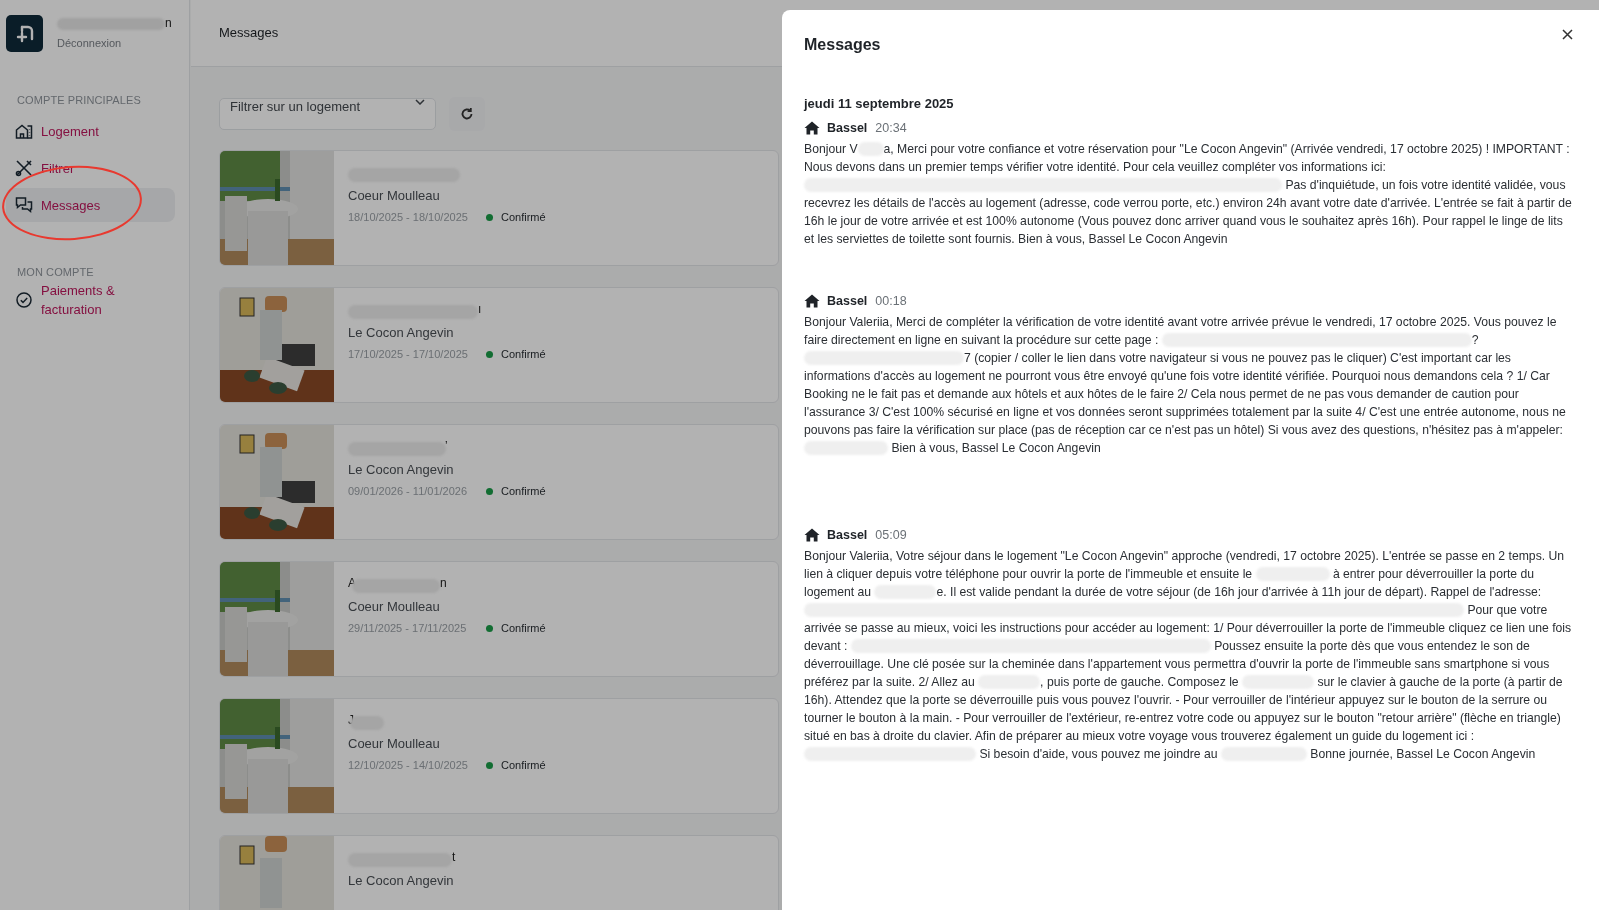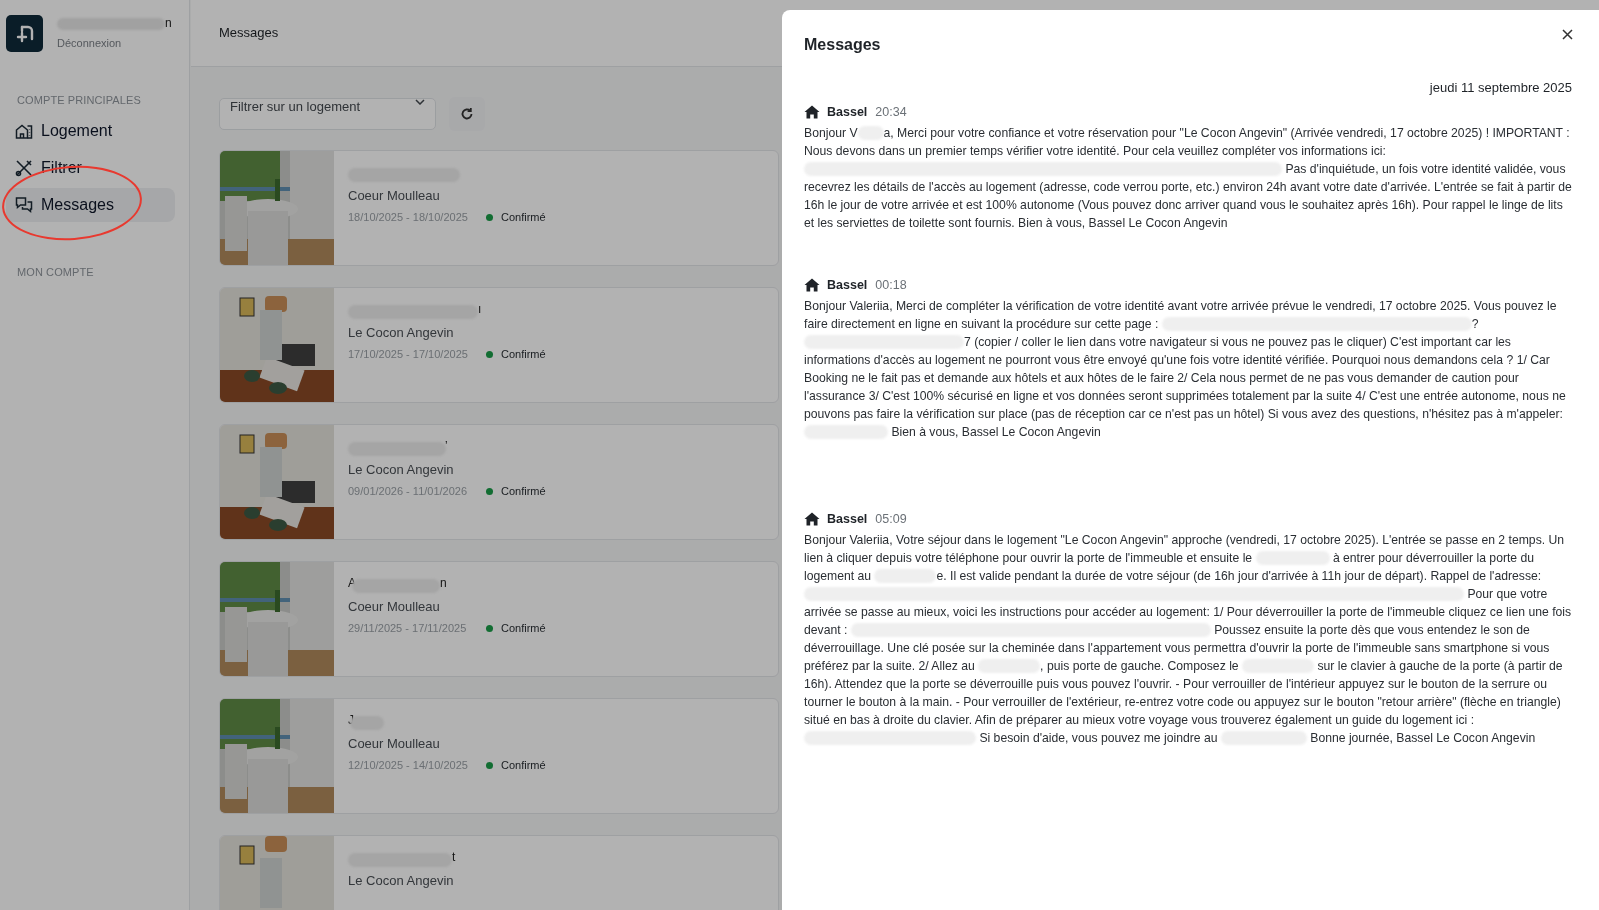--- a/index.html
+++ b/index.html
@@ -7,21 +7,21 @@
   body { font-family: "Liberation Sans", sans-serif; background: #f5f6f7; position: relative; color: #1f2328; }
 
   
   .sidebar { position: absolute; left: 0; top: 0; width: 190px; height: 910px; background: #ffffff; border-right: 1px solid #e3e5e8; }
   .brand { position: absolute; left: 6px; top: 15px; width: 37px; height: 37px; background: #0f2a3a; border-radius: 5px; display: flex; align-items: center; justify-content: center; }
   .user-name { position: absolute; left: 57px; top: 16px; width: 118px; height: 16px; }
   .user-name .blur { position: absolute; left: 0; top: 2px; width: 108px; height: 12px; border-radius: 8px; background: #e7e7e7; filter: blur(1px); }
   .user-name .tail { position: absolute; left: 108px; top: 0; font-size: 12px; color: #222; }
   .logout { position: absolute; left: 57px; top: 37px; font-size: 11px; color: #7a7f86; }
   .section-title { position: absolute; left: 17px; font-size: 11px; color: #8f959c; letter-spacing: 0.1px; }
-  .nav-item { position: absolute; left: 6px; width: 169px; height: 34px; border-radius: 8px; display: flex; align-items: center; padding-left: 8px; font-size: 16px; color: #0f172a; }
+  .nav-item { position: absolute; left: 6px; width: 169px; height: 34px; border-radius: 8px; display: flex; align-items: center; padding-left: 8px; font-size: 13px; color: #be185d; }
   .nav-item .ico { width: 20px; height: 20px; margin-right: 7px; display: flex; align-items: center; justify-content: center; }
   .nav-item.active { background: #eef0f2; font-weight: normal; }
   .nav-item.two-line { height: 40px; align-items: flex-start; padding-top: 0; }
   .nav-item.two-line .label { line-height: 19px; }
 
   
   .main { position: absolute; left: 191px; top: 0; right: 0; height: 910px; }
   .topbar { position: absolute; left: 0; top: 0; right: 0; height: 67px; background: #ffffff; border-bottom: 1px solid #e3e5e8; }
   .topbar .title { position: absolute; left: 28px; top: 25px; font-size: 13px; color: #1f2328; }
   .filter { position: absolute; left: 28px; top: 98px; width: 217px; height: 32px; border: 1px solid #dfe2e6; border-radius: 5px; background: #fff; display: flex; align-items: flex-start; padding: 0 10px; font-size: 13px; color: #44494f; justify-content: space-between; }
@@ -40,21 +40,21 @@
   .overlay { position: absolute; left: 0; top: 0; width: 1599px; height: 910px; background: rgba(0,0,0,0.30); }
 
   
   .annot { position: absolute; left: 2px; top: 166px; width: 140px; height: 74px; border: 2.5px solid #e8392f; border-radius: 50%; transform: rotate(-4deg); }
 
   
   .drawer { position: absolute; left: 782px; top: 10px; width: 817px; height: 900px; background: #ffffff; border-top-left-radius: 8px; }
   .drawer-title { position: absolute; left: 22px; top: 26px; font-size: 16px; font-weight: bold; color: #1f2328; }
   .close { position: absolute; left: 777px; top: 16px; width: 16px; height: 16px; display: flex; align-items: center; justify-content: center; cursor: pointer; }
   .thread { position: absolute; left: 22px; top: 70px; width: 768px; }
-  .day { text-align: right; font-size: 13px; font-weight: normal; color: #1f2328; margin-bottom: 10px; }
+  .day { text-align: left; font-size: 13px; font-weight: bold; color: #1f2328; margin-bottom: 10px; margin-top: 16px; }
   .msg-head { display: flex; align-items: center; font-size: 12.5px; margin-bottom: 5px; }
   .msg-head .house { width: 16px; height: 14px; margin-right: 7px; }
   .msg-head .author { font-weight: bold; color: #1f2328; margin-right: 8px; }
   .msg-head .time { color: #6b7177; }
   .msg-body { font-size: 12.2px; line-height: 18px; color: #2a2e33; }
   .redact { display: inline-block; height: 14px; vertical-align: -3px; border-radius: 8px; background: #efefef; filter: blur(1.2px); }
   .group { margin-bottom: 0; }
 </style>
 </head>
 <body>
@@ -102,20 +102,32 @@
       <svg width="18" height="18" viewBox="0 0 18 18" fill="none" stroke="#1c2a36" stroke-width="1.5">
           <path d="M1.5 2 h9 v7 h-5 l-3 2.5 v-2.5 h-1 z"></path>
           <path d="M12.5 6 h4 v7 h-1 v2.5 l-3 -2.5 h-5 v-2"></path>
         </svg>
     </span>
     <span class="label">Messages</span>
   </div>
 
   <div class="section-title" style="top:266px">MON COMPTE</div>
 
+  <div class="nav-item two-line" style="top:281px">
+    <span class="ico" style="margin-top:9px">
+      <svg width="18" height="18" viewBox="0 0 18 18" fill="none" stroke="#1c2a36" stroke-width="1.5">
+          <circle cx="9" cy="9" r="7"></circle>
+          <path d="M5.8 9.2 l2.2 2.2 l4.2 -4.4"></path>
+        </svg>
+    </span>
+    <span class="label">
+      <span>Paiements &amp;</span><br>
+      <span>facturation</span>
+    </span>
+  </div>
 </aside>
 
 <main class="main">
   <div class="topbar">
     <div class="title">Messages</div>
   </div>
 
   <div class="filter">
     <span>Filtrer sur un logement</span>
     <svg width="10" height="6" viewBox="0 0 10 6">

